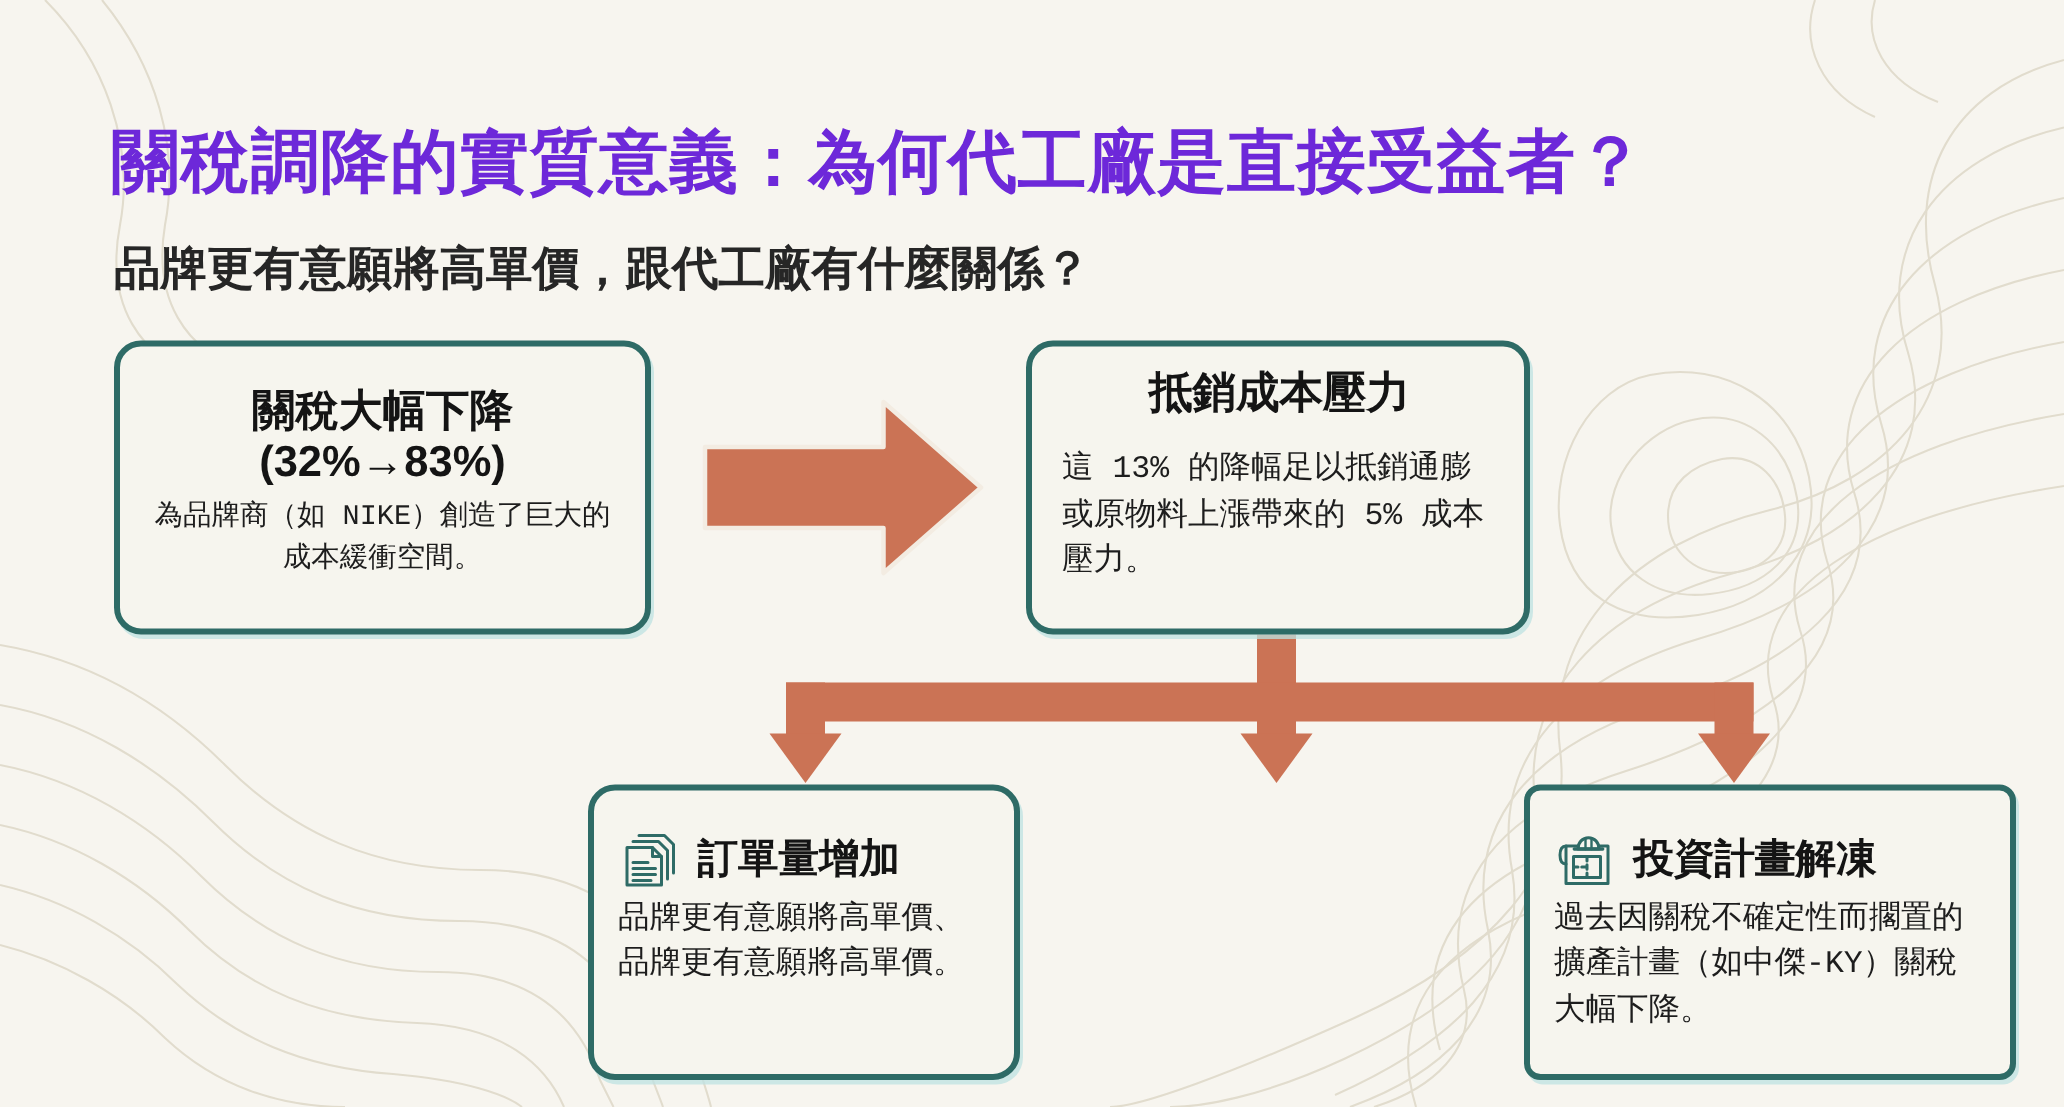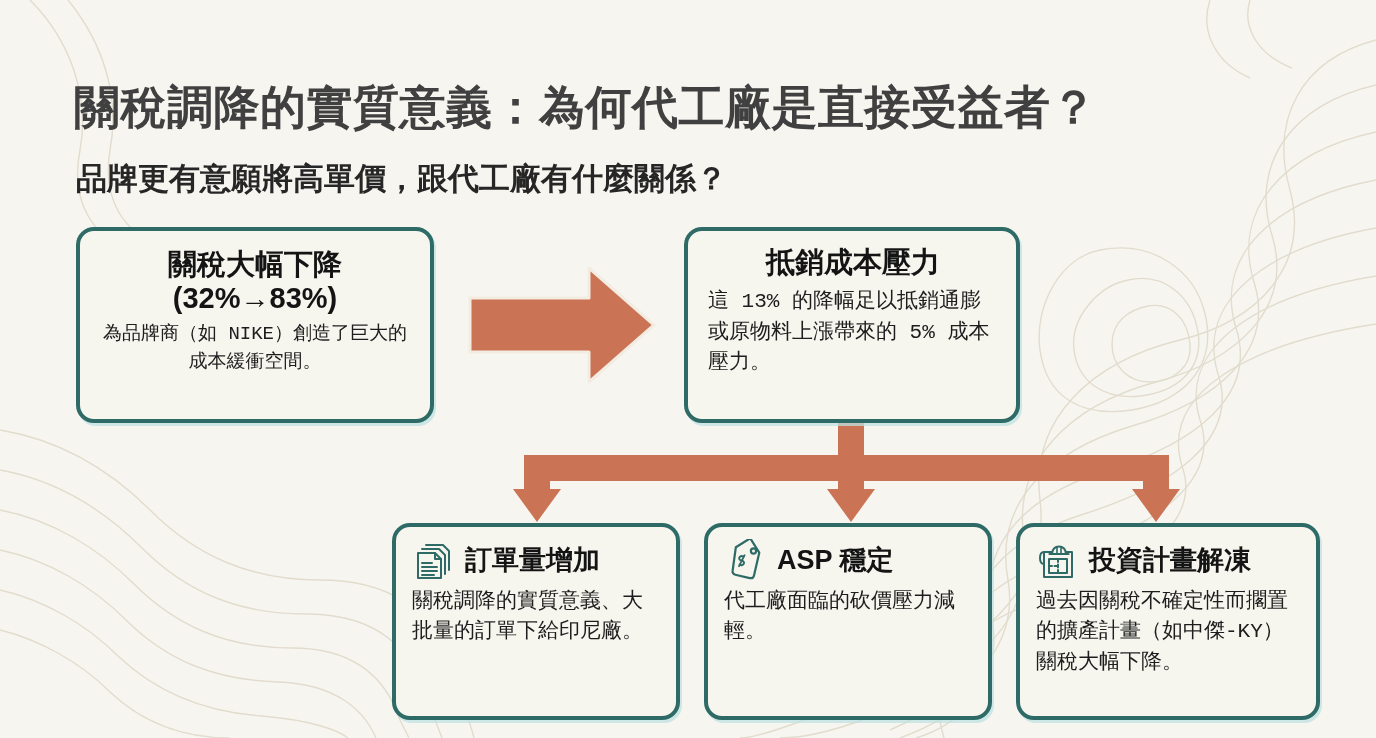--- a/index.html
+++ b/index.html
@@ -36,21 +36,21 @@
 
   
   #page-title {
     position: absolute;
     left: 74px;
     top: 50px;
     font-size: 46px;
     font-weight: bold;
     letter-spacing: 0.5px;
     line-height: 1.15;
-    color: #404040;
+    color: #6d28d9;
     white-space: nowrap;
   }
   #page-subtitle {
     position: absolute;
     left: 76px;
     top: 134px;
     font-size: 31px;
     font-weight: bold;
     line-height: 1.2;
     color: #262626;
@@ -82,53 +82,54 @@
   #node-tariff-drop {
     left: 76px;
     top: 227px;
     width: 358px;
     height: 196px;
     padding: 16px 18px 0 18px;
   }
   #node-tariff-drop .node-title {
     font-size: 29px;
     margin-bottom: 6px;
+    margin-top: 10px;
   }
   #node-tariff-drop .node-body {
     font-size: 19px;
     text-align: center;
     margin-top: 2px;
   }
 
   
   #node-offset-cost {
     left: 684px;
     top: 227px;
     width: 336px;
     height: 196px;
     padding: 14px 18px 0 20px;
   }
   #node-offset-cost .node-title {
     font-size: 29px;
-    margin-bottom: 8px;
+    margin-bottom: 20px;
   }
   #node-offset-cost .node-body {
     font-size: 21px;
     text-align: left;
   }
 
   
   .node-bottom {
     top: 523px;
     height: 197px;
-    padding: 12px 16px 0 16px;
+    padding: 24px 16px 0 16px;
   }
   #node-orders   { left: 392px; width: 288px; }
   #node-asp      { left: 704px; width: 288px; }
-  #node-capex    { left: 1016px; width: 304px; }
+  #node-capex    { left: 1016px; width: 328px; border-radius: 11px; }
 
   .node-head {
     display: flex;
     align-items: center;
     gap: 9px;
     margin-bottom: 4px;
   }
   .node-head .node-title {
     font-size: 27px;
     text-align: left;
@@ -228,37 +229,23 @@
         <g fill="none" stroke="#2e6b66" stroke-width="2" stroke-linejoin="round" stroke-linecap="round">
           <path d="M14,6 L31,6 L37,12 L37,31"></path>
           <path d="M10,10 L27,10 L33,16 L33,35"></path>
           <path d="M6,14 L23,14 L29,20 L29,39 L6,39 Z" fill="#f6f5ee"></path>
           <path d="M23,14 L23,20 L29,20"></path>
           <path d="M10,24 L20,24 M10,28 L25,28 M10,32 L25,32 M10,36 L22,36"></path>
         </g>
       </svg>
       <div class="node-title">訂單量增加</div>
     </div>
-    <div class="node-body">關稅調降的實質意義、大批量的訂單下給印尼廠。</div>
-  </div>
-
-  <div class="node node-bottom" id="node-asp">
-    <div class="node-head">
-      <svg class="icon-box" viewBox="0 0 44 44" xmlns="http://www.w3.org/2000/svg">
-        <g fill="none" stroke="#2e6b66" stroke-width="2.2" stroke-linejoin="round" stroke-linecap="round">
-          <path d="M20.5,5.5 L37.5,5.5 L37.5,22.5 L21,39 C19.5,40.5 17.5,40.5 16,39 L5.5,28.5 C4,27 4,25 5.5,23.5 Z" transform="rotate(-32 21 22)" fill="#f6f5ee"></path>
-          <circle cx="29.5" cy="12" r="2.6"></circle>
-          <path d="M19.5,17.5 C17.6,16.6 15.8,17.2 15.3,18.7 C14.8,20.3 16.1,21.3 17.6,21.6 C19.1,21.9 20.4,22.9 19.9,24.5 C19.4,26 17.6,26.6 15.7,25.7" stroke-width="2"></path>
-          <path d="M20.6,16.2 L15,27.2" stroke-width="1.8"></path>
-        </g>
-      </svg>
-      <div class="node-title">ASP 穩定</div>
-    </div>
-    <div class="node-body">代工廠面臨的砍價壓力減輕。</div>
-  </div>
+    <div class="node-body">品牌更有意願將高單價、品牌更有意願將高單價。</div>
+  </div>
+
 
   <div class="node node-bottom" id="node-capex">
     <div class="node-head">
       <svg class="icon-box" viewBox="0 0 44 44" xmlns="http://www.w3.org/2000/svg">
         <g fill="none" stroke="#2e6b66" stroke-width="2" stroke-linejoin="round" stroke-linecap="round">
           <path d="M8,13 L36,13 L36,38 L8,38 Z" fill="#f6f5ee"></path>
           <path d="M8,13 C5,13 4,15.5 4,19 C4,22.5 5,25 8,25"></path>
           <path d="M13,20 L31,20 L31,34 L13,34 Z"></path>
           <path d="M13,27 L22,27 M22,20 L22,34" stroke-dasharray="3 2.5"></path>
           <path d="M16,15 C16,10.5 19,7.5 23,7.5 C27,7.5 30,10.5 30,15 Z" fill="#f6f5ee"></path>

